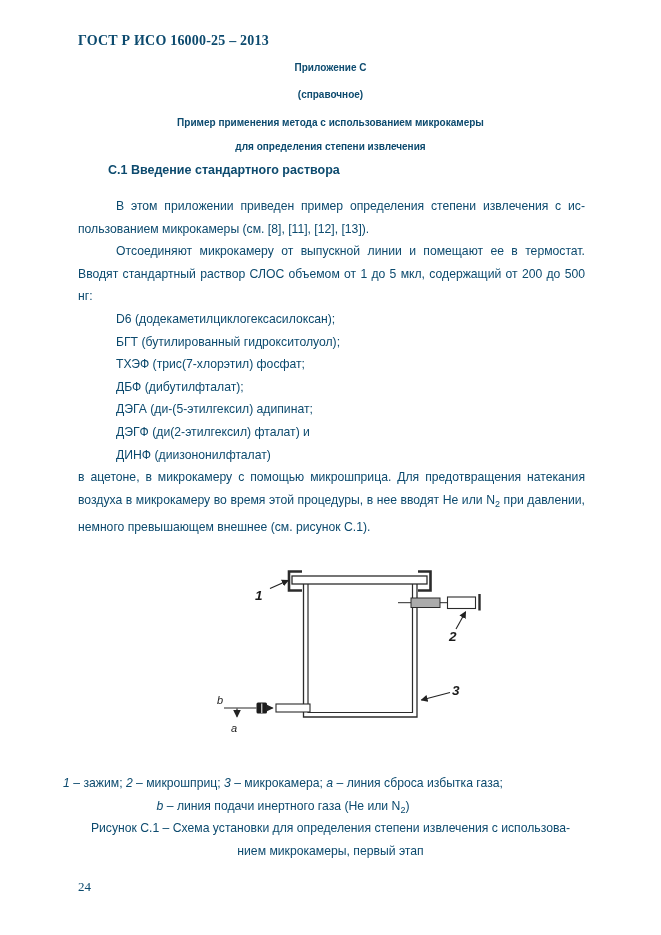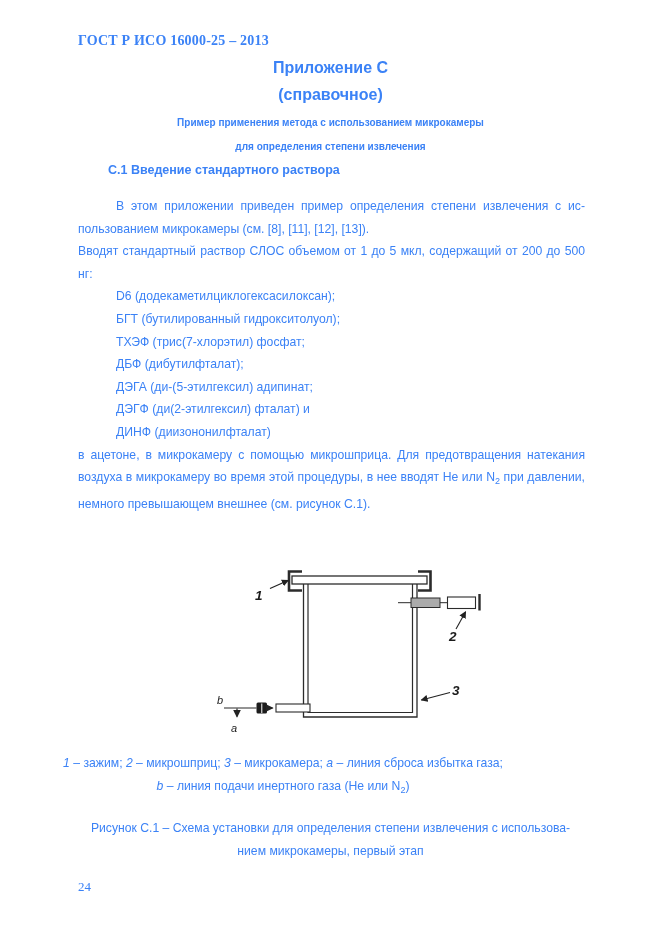--- a/index.html
+++ b/index.html
@@ -1,44 +1,44 @@
 <!DOCTYPE html>
 <html><head>
 <meta charset="utf-8">
 <style>
   html,body{margin:0;padding:0;background:#e8e8e8;}
   .page{
     position:relative;width:661px;height:935px;background:#ffffff;
-    font-family:"Liberation Sans",sans-serif;color:#3b82f6;overflow:hidden;
+    font-family:"Liberation Sans",sans-serif;color:#0c4a6e;overflow:hidden;
     margin:0 auto;
   }
   .doc-header{
     position:absolute;top:33px;left:78px;
     font-family:"Liberation Serif",serif;font-weight:700;font-size:14px;
     letter-spacing:.2px;
   }
   .center-block{position:absolute;left:0;width:661px;text-align:center;font-weight:700;}
-  .appendix-block{top:55px;font-size:16px;line-height:26.5px;}
+  .appendix-block{top:55px;font-size:10px;line-height:26.5px;}
   .title-block{top:111px;font-size:10px;line-height:24px;}
   .section-heading{position:absolute;top:163px;left:108px;font-weight:700;font-size:12.5px;}
   .body-text{
     position:absolute;top:195px;left:78px;width:507px;
     font-size:12.2px;line-height:22.6px;
   }
   .para{text-align:justify;text-indent:38px;}
   .line-stretch{text-align:justify;text-align-last:justify;text-indent:38px;}
   .para-cont{text-align:justify;}
   .list-item{margin-left:38px;}
   sub{font-size:9px;}
   .fig{position:absolute;top:550px;left:0;}
   .fig text{font-family:"Liberation Sans",sans-serif;fill:#1b1b1b;}
   .fig .num-label{font-size:13.5px;font-style:italic;font-weight:600;}
   .fig .small-label{font-size:11px;font-style:italic;}
   .fig-legend{
-    position:absolute;top:752px;left:0;width:566px;text-align:center;
+    position:absolute;top:772px;left:0;width:566px;text-align:center;
     font-size:12.2px;line-height:22.6px;
   }
   .fig-caption{
     position:absolute;top:817px;left:20px;width:621px;text-align:center;
     font-size:12.2px;line-height:22.6px;
   }
   .it{font-style:italic;}
   .page-number{
     position:absolute;top:879px;left:78px;
     font-family:"Liberation Serif",serif;font-size:13px;
@@ -58,20 +58,21 @@
 
   <div class="center-block title-block">
     <div>Пример применения метода с использованием микрокамеры</div>
     <div>для определения степени извлечения</div>
   </div>
 
   <div class="section-heading">С.1 Введение стандартного раствора</div>
 
   <div class="body-text">
     <div class="para">В этом приложении приведен пример определения степени извлечения с ис­пользованием микрокамеры (см. [8], [11], [12], [13]).</div>
+    <div class="line-stretch">Отсоединяют микрокамеру от выпускной линии и помещают ее в термостат.</div>
     <div class="para-cont">Вводят стандартный раствор СЛОС объемом от 1 до 5 мкл, содержащий от 200 до 500 нг:</div>
     <div class="list-item">D6 (додекаметилциклогексасилоксан);</div>
     <div class="list-item">БГТ (бутилированный гидрокситолуол);</div>
     <div class="list-item">ТХЭФ (трис(7-хлорэтил) фосфат;</div>
     <div class="list-item">ДБФ (дибутилфталат);</div>
     <div class="list-item">ДЭГА (ди-(5-этилгексил) адипинат;</div>
     <div class="list-item">ДЭГФ (ди(2-этилгексил) фталат) и</div>
     <div class="para-cont"><span class="list-item-inline" style="display:block;margin-left:38px">ДИНФ (диизононилфталат)</span><span>в ацетоне, в микрокамеру с помощью микрошприца. Для предотвращения натекания воздуха в микрокамеру во время этой процедуры, в нее вводят He или N</span><sub>2</sub><span> при давле­нии, немного превышающем внешнее (см. рисунок С.1).</span></div>
   </div>
 

